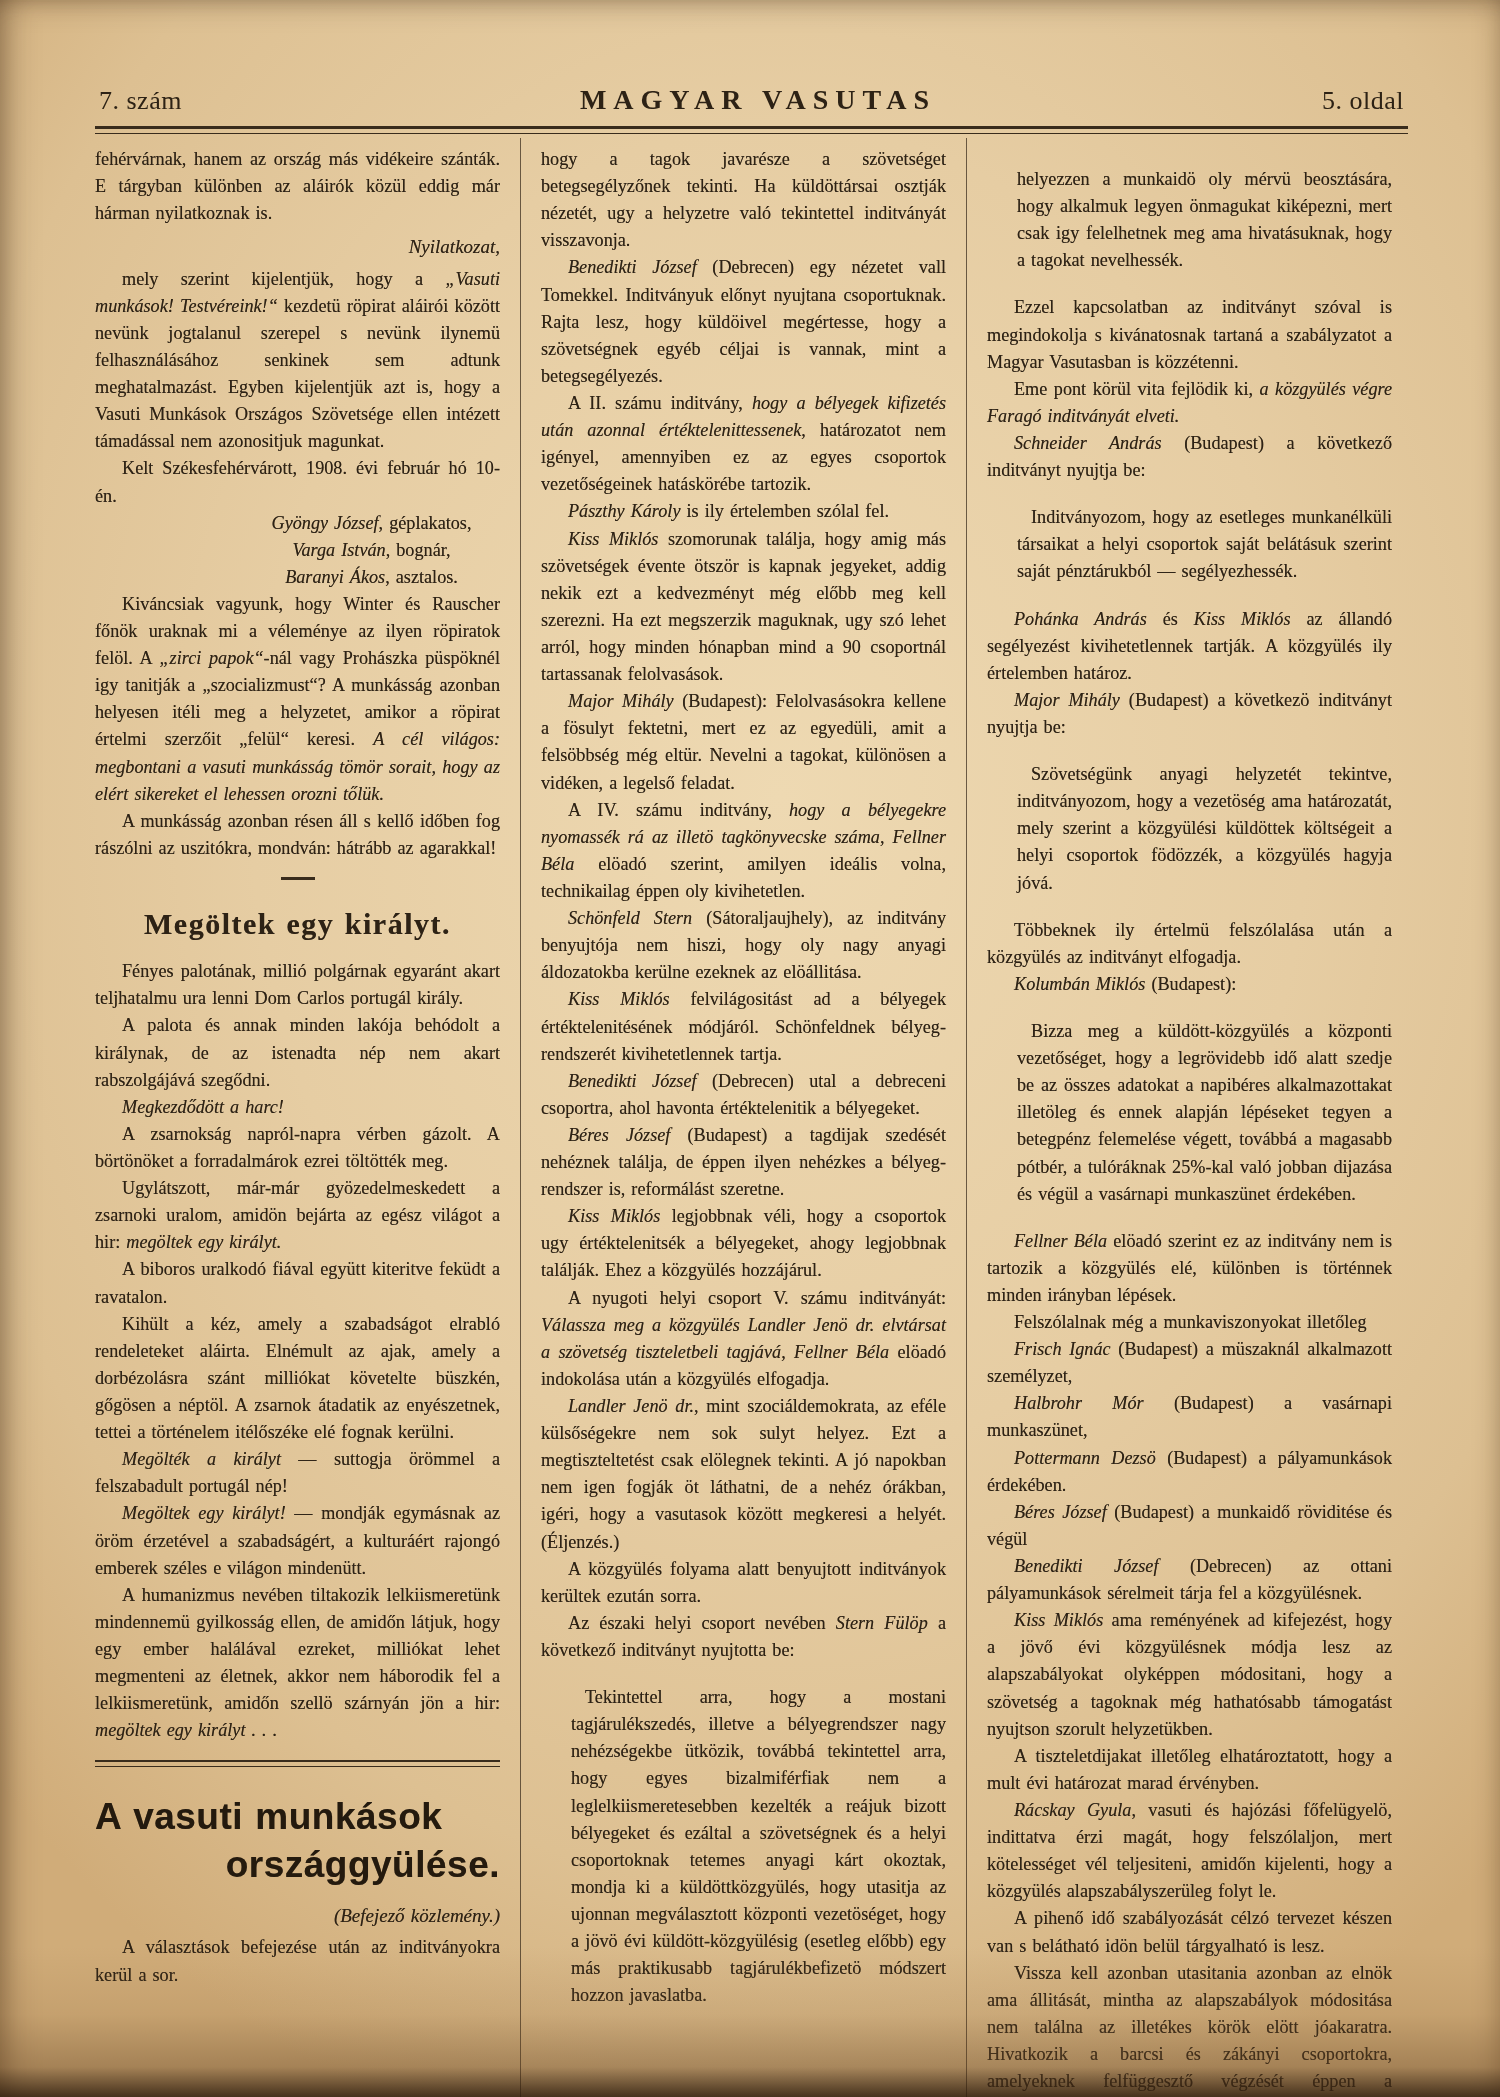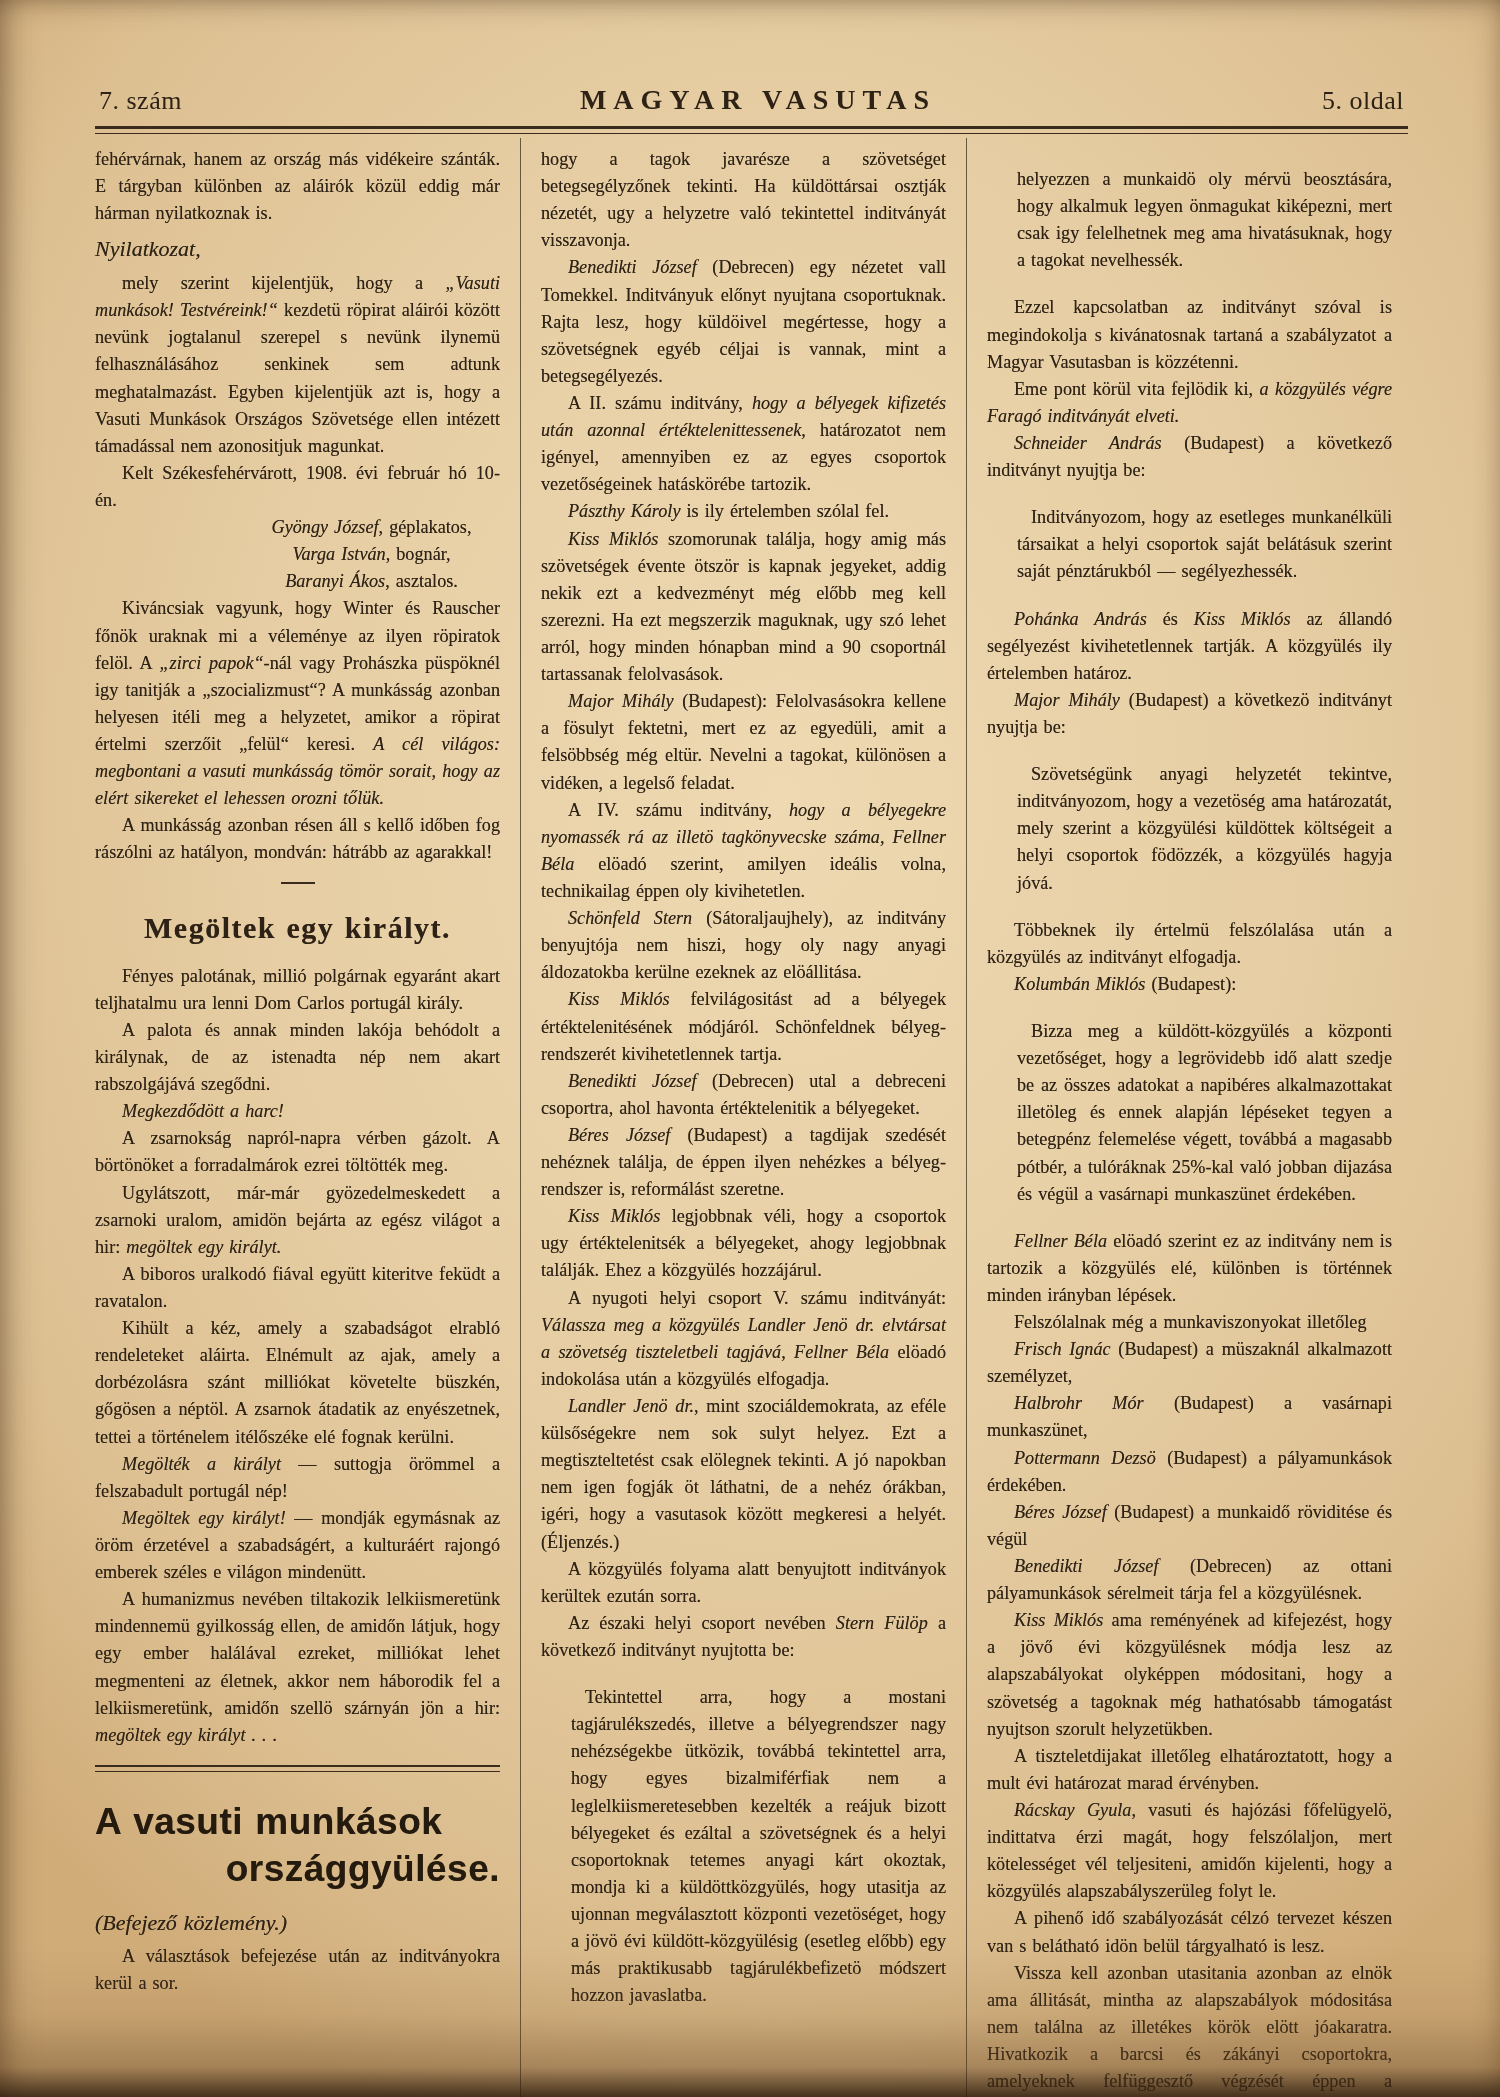--- a/index.html
+++ b/index.html
@@ -23,21 +23,21 @@
   .cols{display:flex;align-items:stretch;min-height:1855px;}
   .col{width:405px;font-size:18.2px;line-height:1.49;text-align:justify;word-spacing:1.5px;
        text-shadow:0 0 .6px rgba(45,34,21,.55);}
   .col + .col{border-left:1.5px solid rgba(56,42,26,.72);padding-left:20px;margin-left:20px;}
   .col{padding-top:8px;}
   p{margin:0;}
   .para{text-indent:27px;}
   .cont{text-indent:0;}
   .blk{padding-left:30px;text-indent:14px;margin:20px 0;}
   .blk.cont{text-indent:0;}
-  .ci{text-align:left;font-style:italic;font-size:22px;margin:6px 0 4px;}
+  .ci{text-align:right;font-style:italic;font-size:19px;margin:6px 0 4px;}
   .sig{text-indent:0;padding-left:148px;text-align:center;}
   .art-head{font-size:30px;font-weight:bold;text-align:center;letter-spacing:1.5px;margin:22px 0 12px;text-indent:0;}
   .bigh{font-family:"Liberation Sans","DejaVu Sans",sans-serif;font-weight:bold;font-size:37px;line-height:1.28;margin:26px 0 14px;letter-spacing:.5px;color:#241a0e;}
   .bigh-l2{text-align:right;}
   .dash{width:34px;height:2.5px;background:#392c1c;margin:15px auto 13px;}
   .drule{height:4px;border-top:2.5px solid #392c1c;border-bottom:1px solid #392c1c;margin:16px 0 6px;}
   i{font-style:italic;}
 </style>
 </head>
 <body>
@@ -53,21 +53,21 @@
     <div class="cols">
       <div class="col">
           <p class="para cont"><span>fehérvárnak, hanem az ország más vidékeire szánták. E tárgyban különben az aláirók közül eddig már hárman nyilatkoznak is.</span></p>
           <p class="ci"><i>Nyilatkozat,</i></p>
           <p class="para"><span>mely szerint kijelentjük, hogy a </span><i>„Vasuti munkások! Testvéreink!“</i><span> kezdetü röpirat aláirói között nevünk jogtalanul szerepel s nevünk ilynemü felhasználásához senkinek sem adtunk meghatalmazást. Egyben kijelentjük azt is, hogy a Vasuti Munkások Országos Szövetsége ellen intézett támadással nem azonositjuk magunkat.</span></p>
           <p class="para"><span>Kelt Székesfehérvárott, 1908. évi február hó 10-én.</span></p>
           <p class="sig"><i>Gyöngy József</i><span>, géplakatos,</span></p>
           <p class="sig"><i>Varga István</i><span>, bognár,</span></p>
           <p class="sig"><i>Baranyi Ákos</i><span>, asztalos.</span></p>
           <p class="para"><span>Kiváncsiak vagyunk, hogy Winter és Rauscher főnök uraknak mi a véleménye az ilyen röpiratok felöl. A </span><i>„zirci papok“</i><span>-nál vagy Prohászka püspöknél igy tanitják a „szocializmust“? A munkásság azonban helyesen itéli meg a helyzetet, amikor a röpirat értelmi szerzőit „felül“ keresi. </span><i>A cél világos: megbontani a vasuti munkásság tömör sorait, hogy az elért sikereket el lehessen orozni tőlük.</i></p>
-          <p class="para"><span>A munkásság azonban résen áll s kellő időben fog rászólni az hatályon, mondván: hátrább az agarakkal!</span></p>
+          <p class="para"><span>A munkásság azonban résen áll s kellő időben fog rászólni az uszitókra, mondván: hátrább az agarakkal!</span></p>
           <div class="dash"></div>
           <h2 class="art-head"><span>Megöltek egy királyt.</span></h2>
           <p class="para"><span>Fényes palotának, millió polgárnak egyaránt akart teljhatalmu ura lenni Dom Carlos portugál király.</span></p>
           <p class="para"><span>A palota és annak minden lakója behódolt a királynak, de az istenadta nép nem akart rabszolgájává szegődni.</span></p>
           <p class="para"><i>Megkezdődött a harc!</i></p>
           <p class="para"><span>A zsarnokság napról-napra vérben gázolt. A börtönöket a forradalmárok ezrei töltötték meg.</span></p>
           <p class="para"><span>Ugylátszott, már-már gyözedelmeskedett a zsarnoki uralom, amidön bejárta az egész világot a hir: </span><i>megöltek egy királyt.</i></p>
           <p class="para"><span>A biboros uralkodó fiával együtt kiteritve feküdt a ravatalon.</span></p>
           <p class="para"><span>Kihült a kéz, amely a szabadságot elrabló rendeleteket aláirta. Elnémult az ajak, amely a dorbézolásra szánt milliókat követelte büszkén, gőgösen a néptöl. A zsarnok átadatik az enyészetnek, tettei a történelem itélőszéke elé fognak kerülni.</span></p>
           <p class="para"><i>Megölték a királyt</i><span> — suttogja örömmel a felszabadult portugál nép!</span></p>

